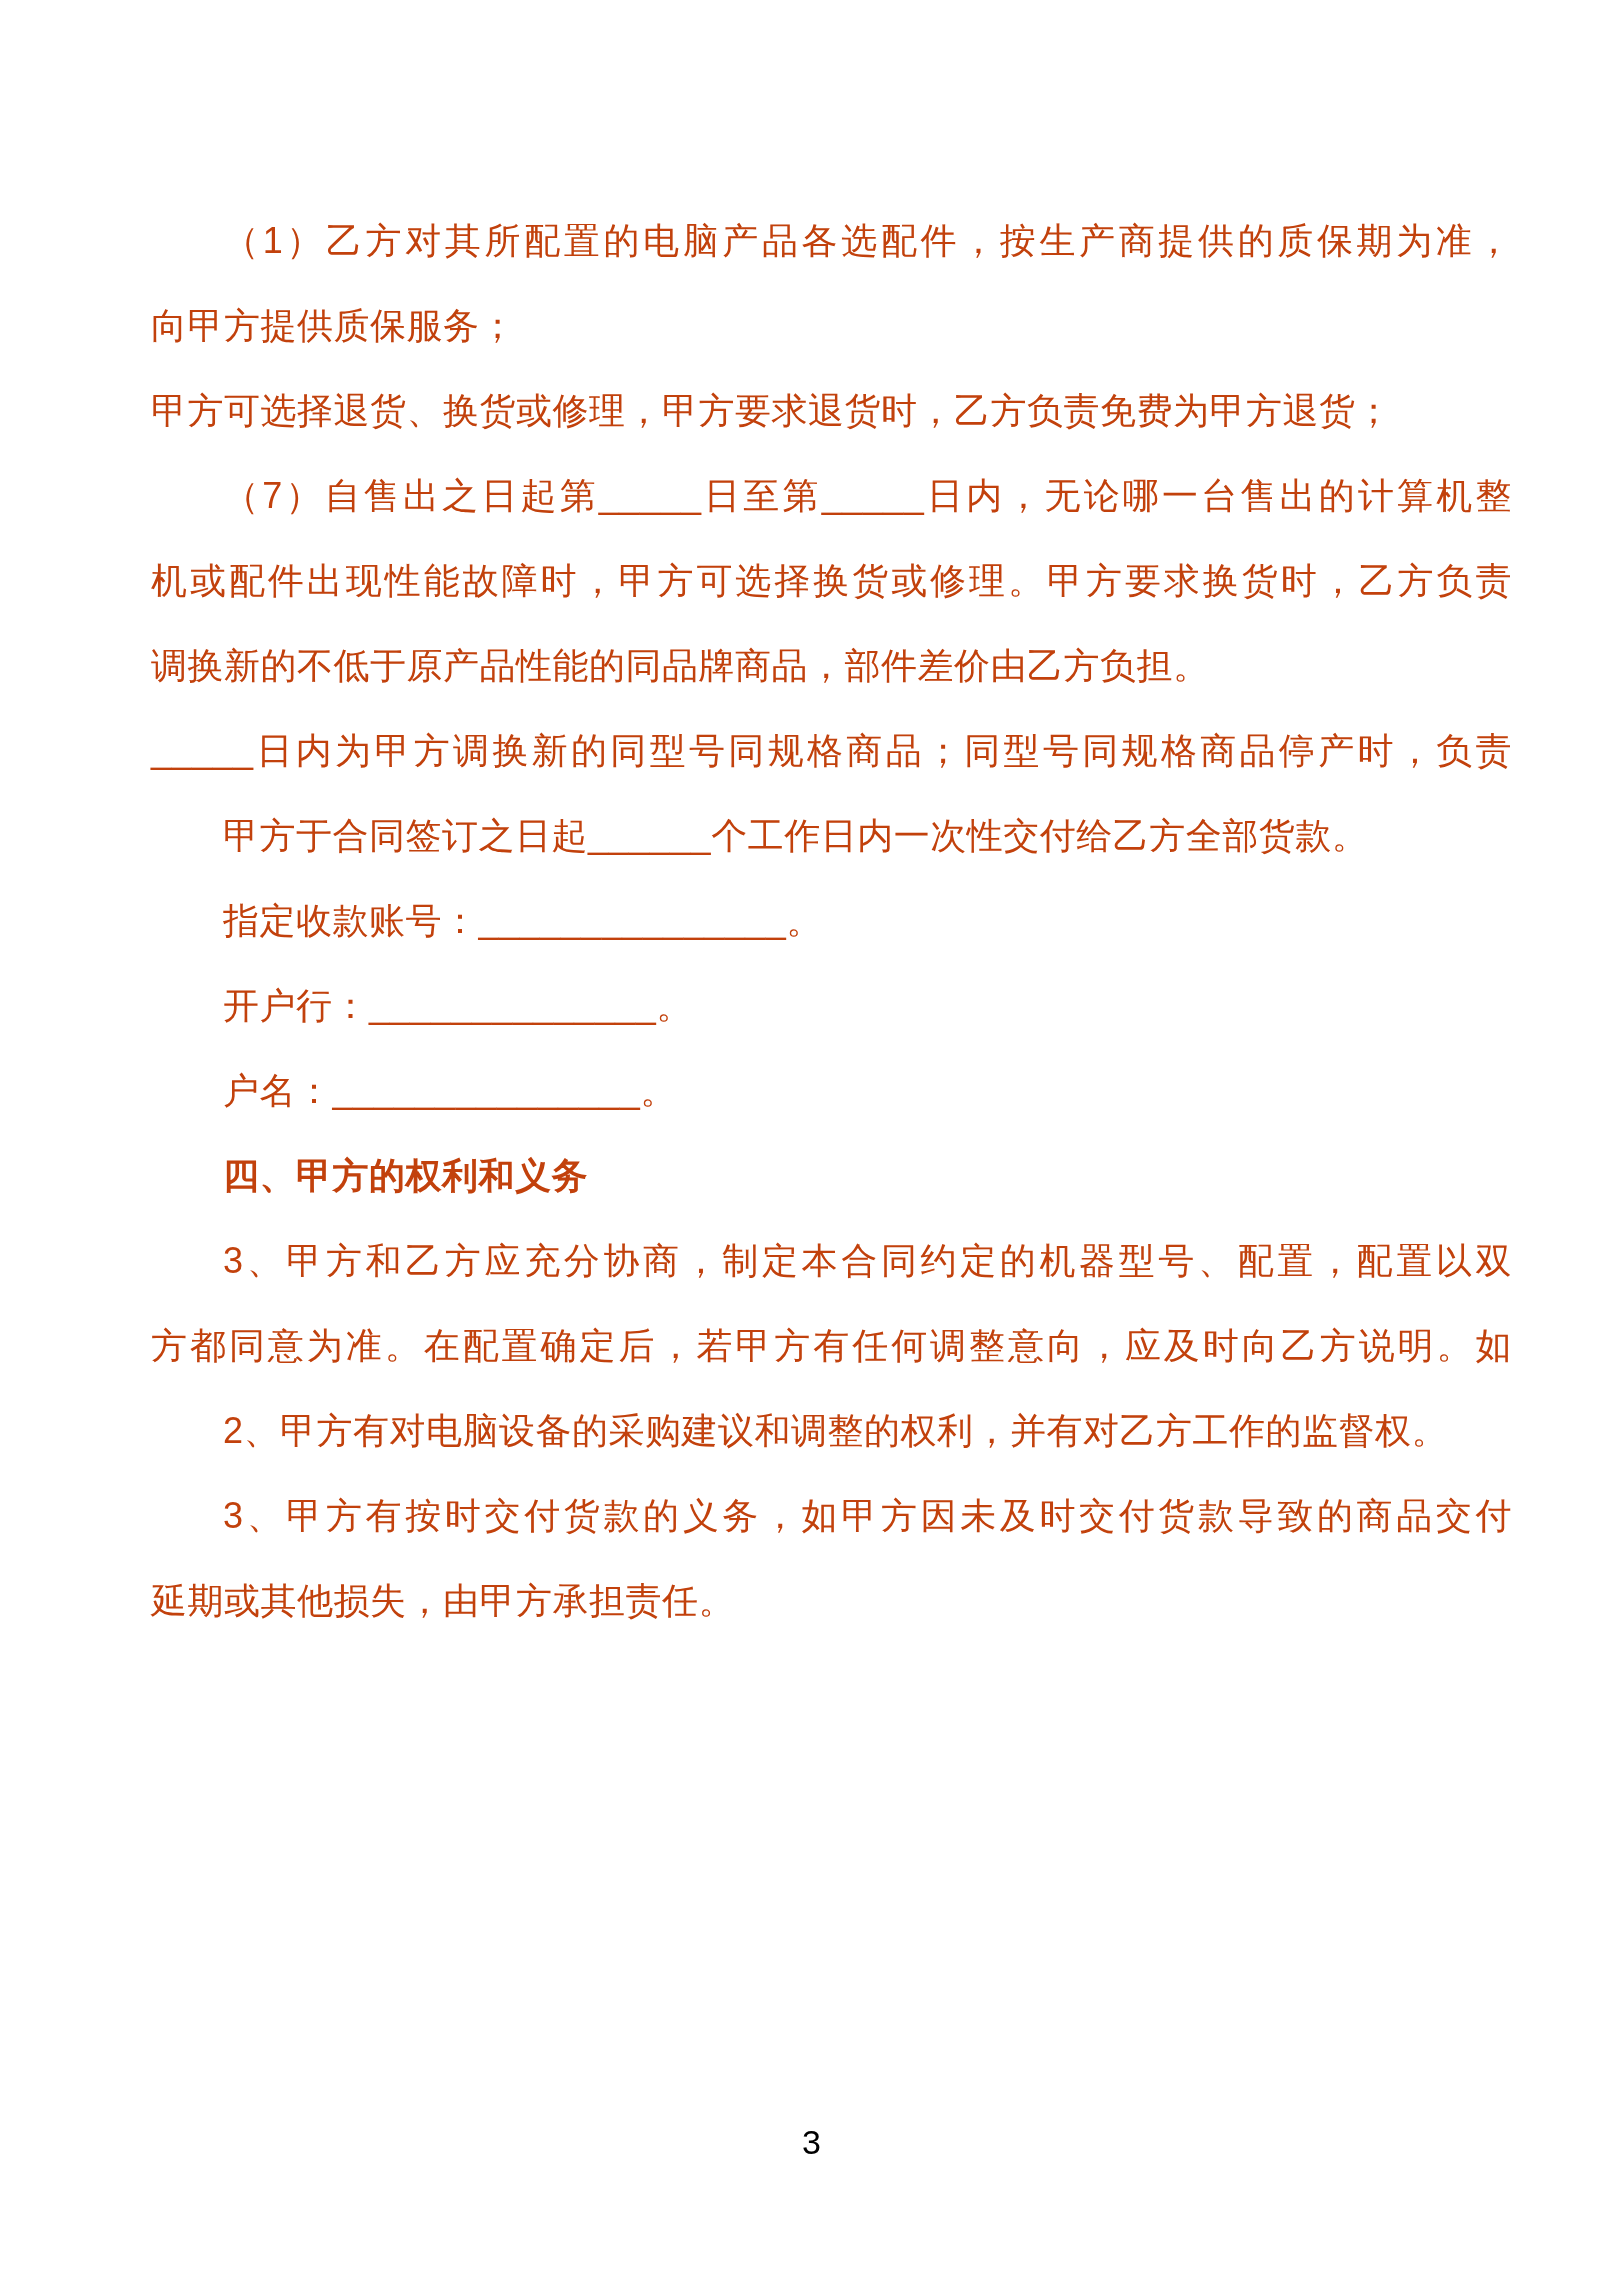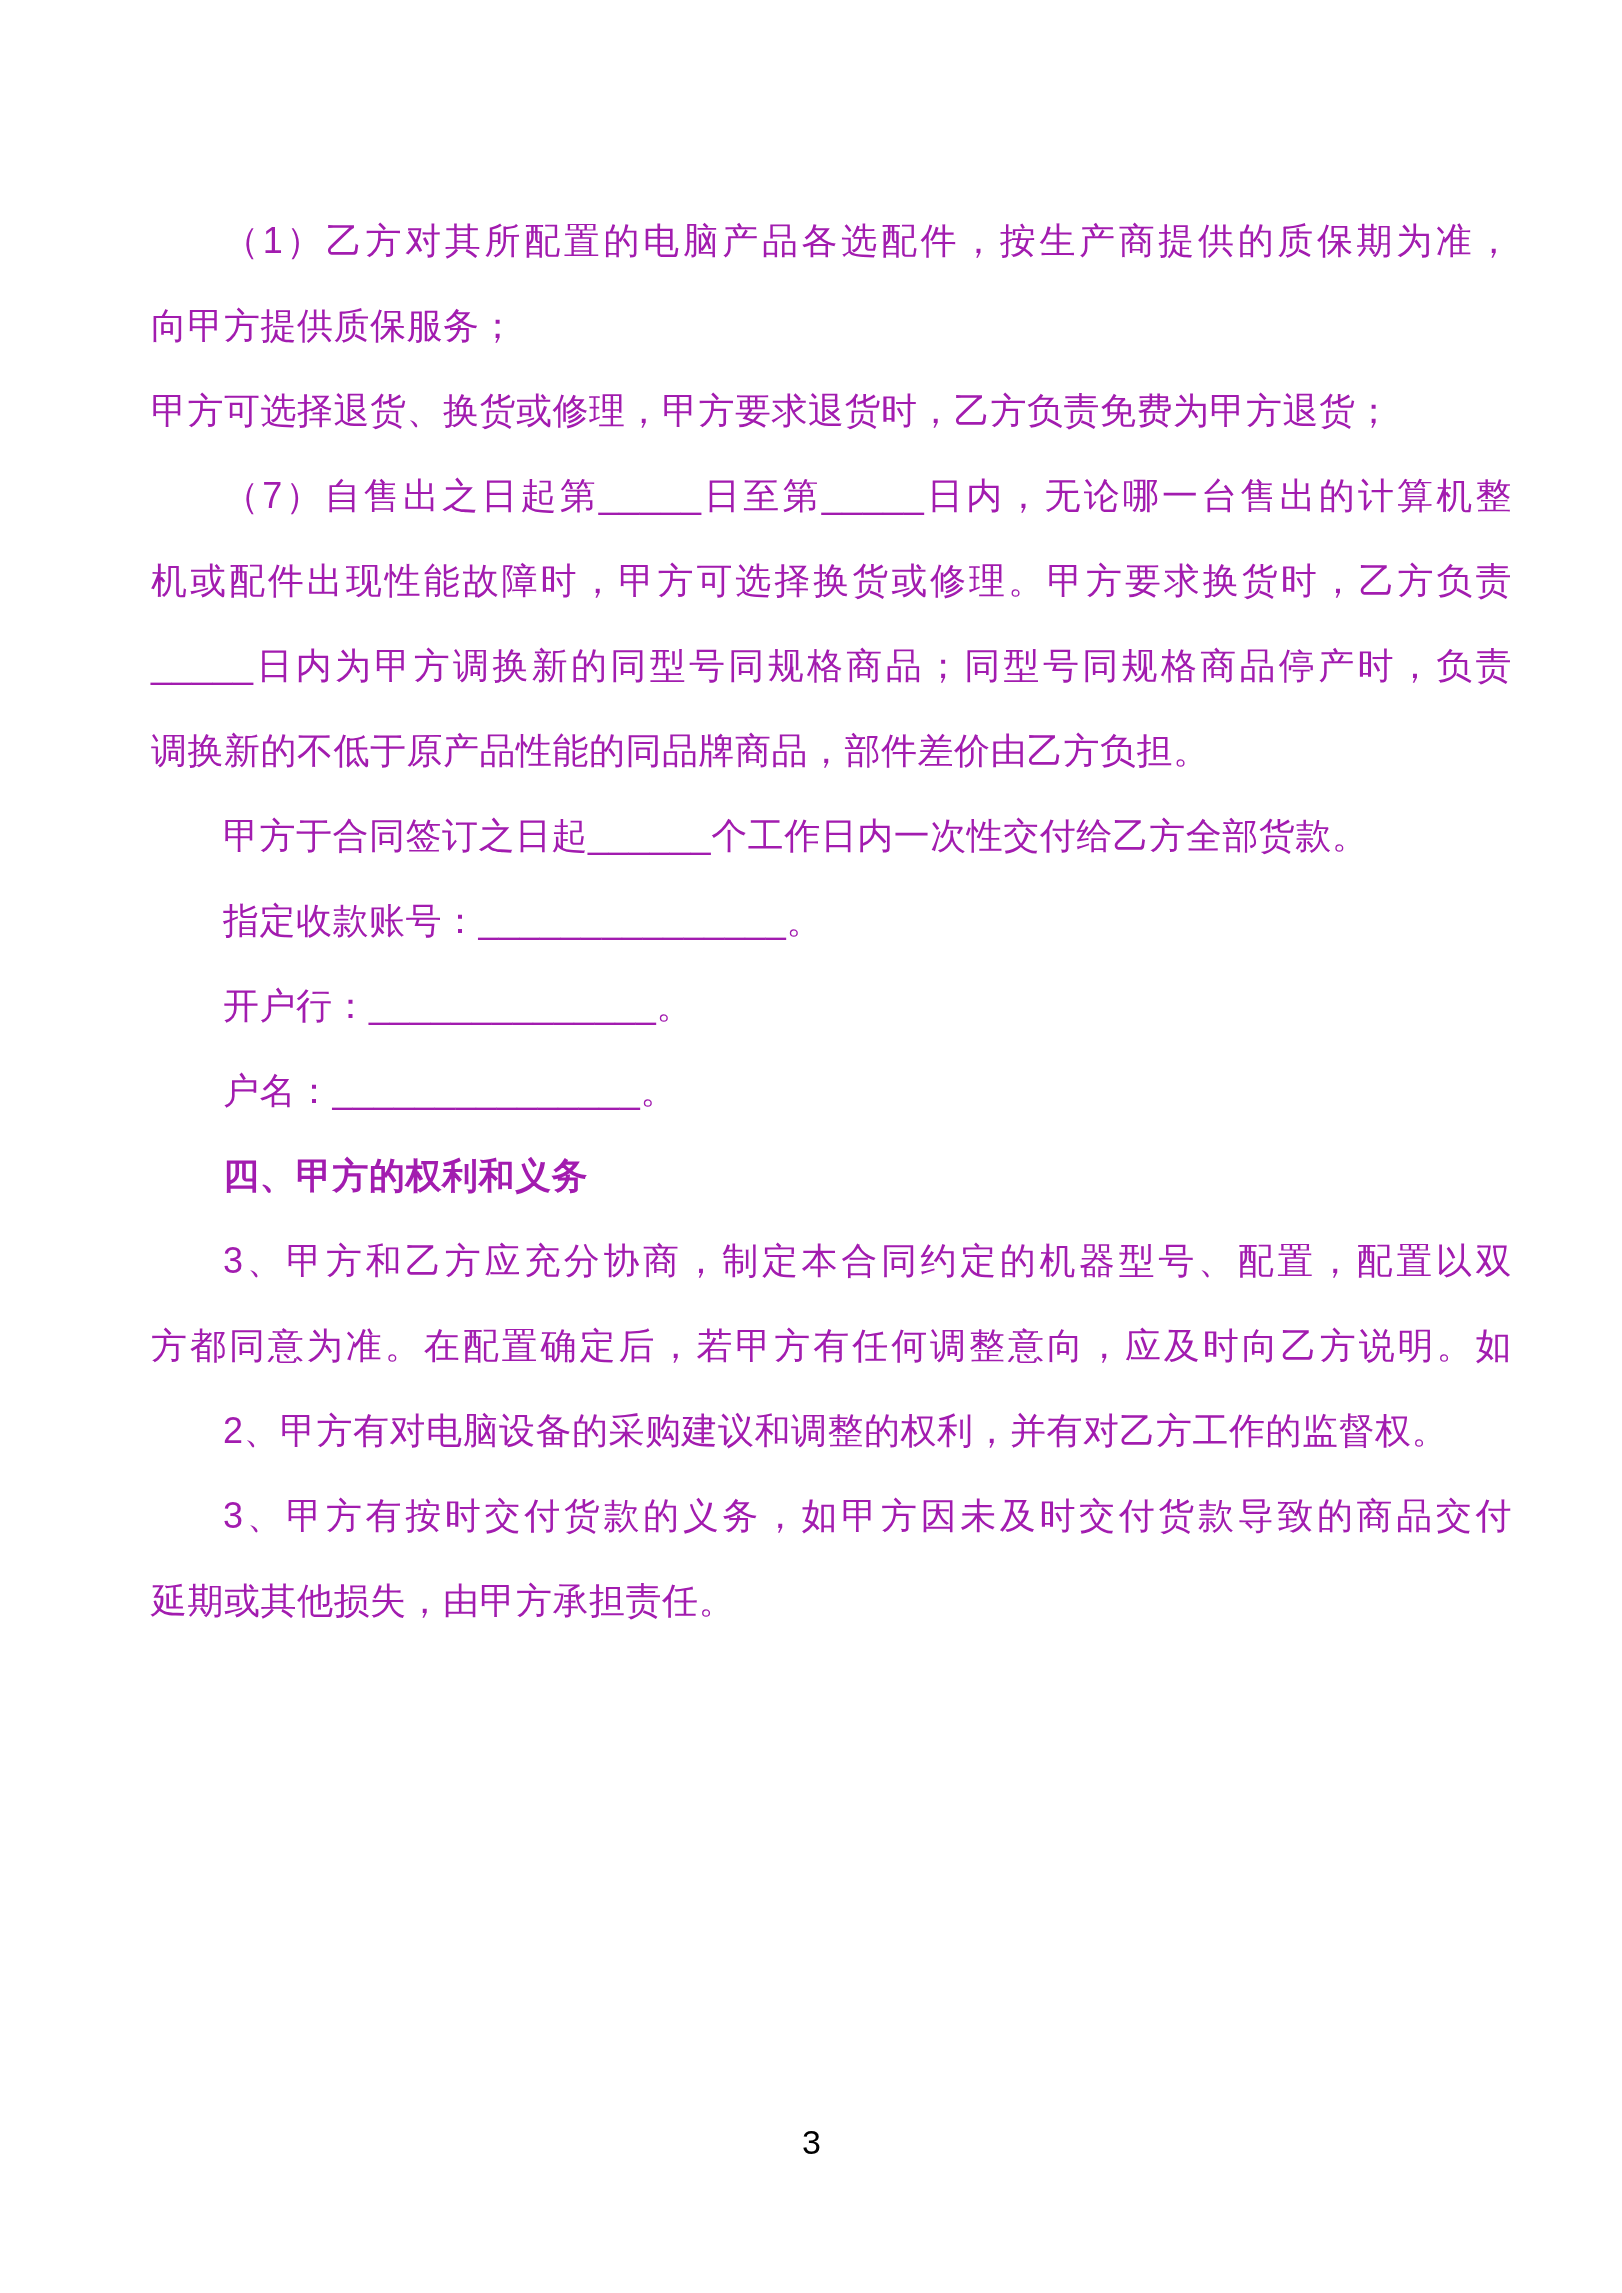--- a/index.html
+++ b/index.html
@@ -21,21 +21,21 @@
     position: absolute;
     top: 198px;
     left: 151px;
     right: 111px;
   }
   .line {
     font-size: 36px;
     line-height: 85px;
     white-space: pre-wrap;
     letter-spacing: 0.5px;
-    color: #a21caf;
+    color: #c2410c;
   }
   .line.indent { text-indent: 2em; }
   .line.bold { font-weight: bold; }
   .line.fill {
     text-align: justify;
     text-align-last: justify;
   }
   .page-number {
     position: absolute;
     top: 2115px;
@@ -50,22 +50,22 @@
 </head>
 <body>
 
 <div class="page">
   <div class="doc-body">
       <div class="line indent fill">（1）乙方对其所配置的电脑产品各选配件，按生产商提供的质保期为准，</div>
       <div class="line">向甲方提供质保服务；</div>
       <div class="line">甲方可选择退货、换货或修理，甲方要求退货时，乙方负责免费为甲方退货；</div>
       <div class="line indent fill">（7）自售出之日起第_____日至第_____日内，无论哪一台售出的计算机整</div>
       <div class="line fill">机或配件出现性能故障时，甲方可选择换货或修理。甲方要求换货时，乙方负责</div>
+      <div class="line">调换新的不低于原产品性能的同品牌商品，部件差价由乙方负担。</div>
       <div class="line fill">_____日内为甲方调换新的同型号同规格商品；同型号同规格商品停产时，负责</div>
-      <div class="line">调换新的不低于原产品性能的同品牌商品，部件差价由乙方负担。</div>
       <div class="line indent">甲方于合同签订之日起______个工作日内一次性交付给乙方全部货款。</div>
       <div class="line indent">指定收款账号：_______________。</div>
       <div class="line indent">开户行：______________。</div>
       <div class="line indent">户名：_______________。</div>
       <div class="line indent bold">四、甲方的权利和义务</div>
       <div class="line indent fill">3、甲方和乙方应充分协商，制定本合同约定的机器型号、配置，配置以双</div>
       <div class="line fill">方都同意为准。在配置确定后，若甲方有任何调整意向，应及时向乙方说明。如</div>
       <div class="line indent">2、甲方有对电脑设备的采购建议和调整的权利，并有对乙方工作的监督权。</div>
       <div class="line indent fill">3、甲方有按时交付货款的义务，如甲方因未及时交付货款导致的商品交付</div>
       <div class="line">延期或其他损失，由甲方承担责任。</div>

